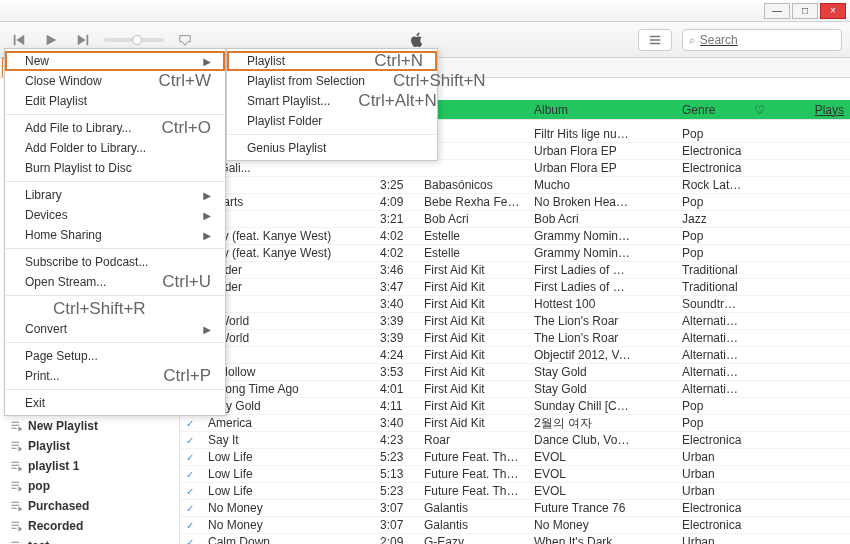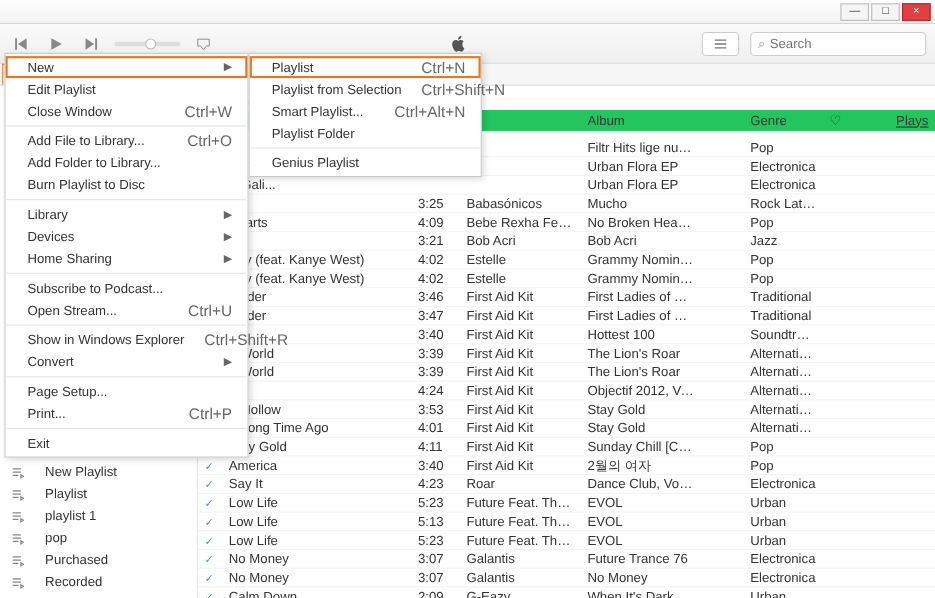--- a/index.html
+++ b/index.html
@@ -9,43 +9,43 @@
 .winbtn.close{background:#e04040;color:#fff;border-color:#c02020;}
 .toolbar{height:36px;background:linear-gradient(#fafafa,#efefef);border-bottom:1px solid #d0d0d0;display:flex;align-items:center;padding:0 8px;gap:10px;}
 .tbtn{width:22px;height:22px;display:flex;align-items:center;justify-content:center;color:#888;}
 .tbtn svg{width:14px;height:14px;fill:#888;}
 .spacer{flex:1;}
 .apple{display:flex;align-items:center;justify-content:center;}
 .apple svg{width:18px;height:18px;fill:#555;}
 .viewbtn,.searchwrap{border:1px solid #ccc;border-radius:4px;background:#fff;height:22px;display:flex;align-items:center;}
 .viewbtn{width:34px;justify-content:center;}
 .searchwrap{width:160px;padding:0 6px;gap:4px;}
-.searchwrap input{border:0;outline:0;width:100%;font-size:12px;background:transparent;}
+.searchwrap input{border:0;outline:0;width:100%;font-size:12px;background:transparent;text-decoration:underline;}
 .menubar{height:20px;background:#f7f7f7;border-bottom:1px solid #d8d8d8;display:flex;align-items:stretch;padding:0 2px;}
 .menubar .mi{padding:0 8px;display:flex;align-items:center;cursor:default;}
 .menubar .mi.active{background:#fff;border:1px solid #e07a2a;border-bottom:0;}
 .navtabs{position:absolute;left:180px;right:0;top:78px;height:28px;border-bottom:1px solid #e5e5e5;display:flex;align-items:center;gap:22px;padding-left:20px;background:#fff;}
 .navtabs span{color:#555;font-size:12px;}
 .thead{position:absolute;left:180px;right:0;top:100px;height:20px;background:#22c55e;border-bottom:1px solid #e5e5e5;display:flex;align-items:center;color:#666;font-size:11px;}
 .thead .col{padding:0 6px;}
 .c-chk{width:22px;} .c-name{flex:1;} .c-time{width:44px;text-align:left;} .c-artist{width:110px;} .c-album{width:110px;} .c-genre{width:72px;margin-left:38px;} .c-heart{width:22px;text-align:center;} .c-plays{width:80px;text-align:right;text-decoration:underline;}
 .rows{position:absolute;left:180px;right:0;top:126px;bottom:0;overflow:hidden;}
 .row{height:17px;display:flex;align-items:center;border-bottom:1px solid #f3f3f3;font-size:11px;color:#333;white-space:nowrap;}
 .row .col{padding:0 6px;overflow:hidden;text-overflow:ellipsis;}
 .row .c-chk::before{content:"✓";color:#4a90d9;font-size:10px;}
 .sidebar{position:absolute;left:0;top:78px;width:180px;bottom:0;border-right:1px solid #e5e5e5;background:#fff;padding-top:278px;}
-.sbitem{height:20px;display:flex;align-items:flex-end;gap:19px;padding:0 10px;color:#444;font-size:12px;}
+.sbitem{height:20px;display:flex;align-items:center;gap:6px;padding:0 10px;color:#444;font-size:12px;font-weight:bold;}
 .sbitem svg{width:12px;height:12px;fill:none;stroke:#888;stroke-width:1.5;}
 
 .menu{position:absolute;background:#fff;border:1px solid #c8c8c8;box-shadow:2px 2px 6px rgba(0,0,0,.15);padding:2px 0;}
 .menu .item{height:20px;display:flex;align-items:center;justify-content:space-between;padding:0 14px 0 20px;font-size:12px;color:#333;white-space:nowrap;}
 .menu .item.disabled{color:#aaa;}
 .menu .sep{height:1px;background:#e5e5e5;margin:3px 1px;}
 .menu .item .arrow{font-size:10px;color:#666;margin-left:30px;}
-.menu .item .sc{color:#666;font-size:14px;margin-left:18px;}
+.menu .item .sc{color:#666;font-size:17px;margin-left:28px;}
 .filemenu{left:4px;top:48px;width:222px;}
 .filemenu .item.hl{background:#fff;outline:2px solid #e07a2a;outline-offset:-2px;}
 .submenu{left:226px;top:48px;width:212px;}
 .submenu .item.hl{background:#fff;outline:2px solid #e07a2a;outline-offset:-2px;}
 </style>
 </head>
 <body>
 
 <div class="titlebar">
   <div class="winbtn">—</div>
@@ -435,27 +435,27 @@
       </svg>
       <span>test</span>
     </div>
   </div>
 
 <div class="menu filemenu" id="filemenu">
     <div class="item hl">
       <span>New</span>
       <span class="arrow">▶</span>
     </div>
+    <div class="item">
+      <span>Close Window</span>
+      <span class="sc">Ctrl+W</span>
+    </div>
     <div class="item disabled">
       <span>Edit Playlist</span>
     </div>
-    <div class="item">
-      <span>Close Window</span>
-      <span class="sc">Ctrl+W</span>
-    </div>
     <div class="sep"></div>
     <div class="item">
       <span>Add File to Library...</span>
       <span class="sc">Ctrl+O</span>
     </div>
     <div class="item">
       <span>Add Folder to Library...</span>
     </div>
     <div class="item disabled">
       <span>Burn Playlist to Disc</span>
@@ -476,21 +476,20 @@
     <div class="sep"></div>
     <div class="item">
       <span>Subscribe to Podcast...</span>
     </div>
     <div class="item">
       <span>Open Stream...</span>
       <span class="sc">Ctrl+U</span>
     </div>
     <div class="sep"></div>
     <div class="item">
-      <span>Show in Windows Explorer</span>
       <span class="sc">Ctrl+Shift+R</span>
     </div>
     <div class="item">
       <span>Convert</span>
       <span class="arrow">▶</span>
     </div>
     <div class="sep"></div>
     <div class="item">
       <span>Page Setup...</span>
     </div>

